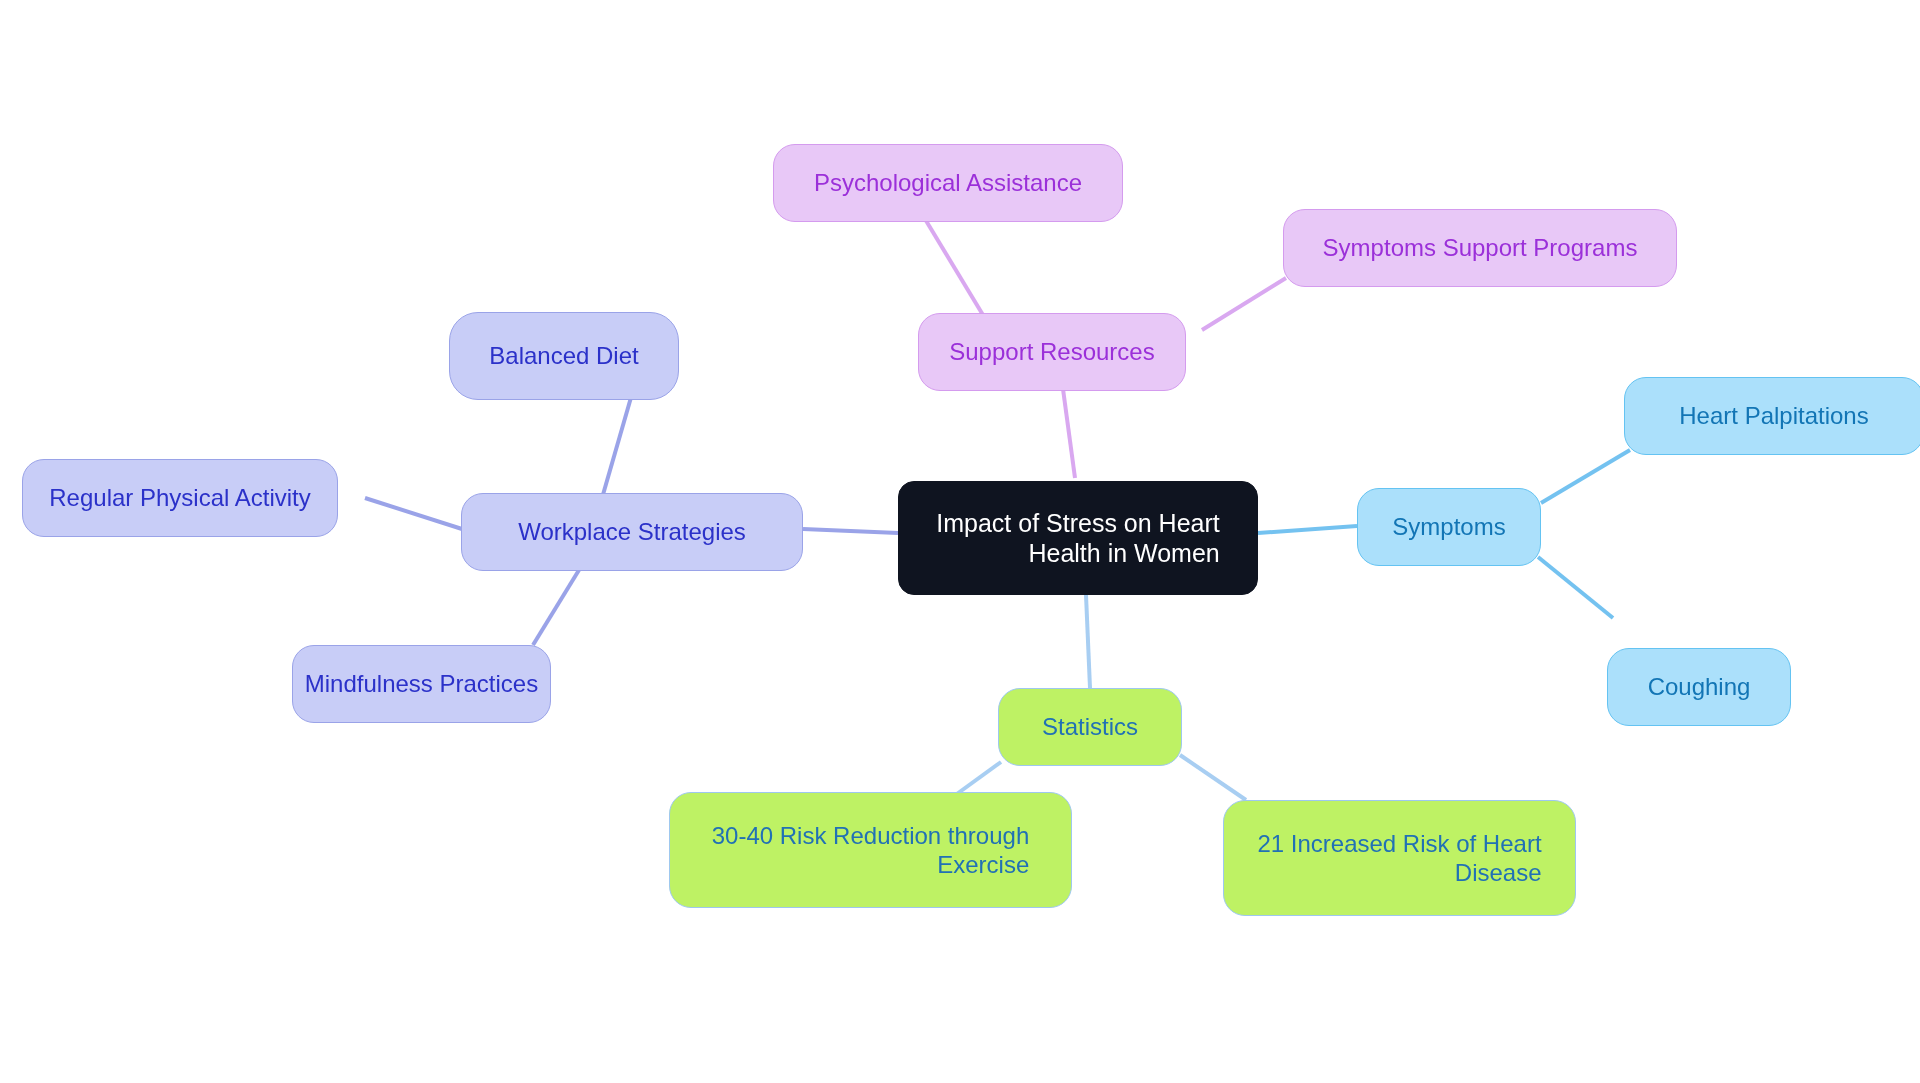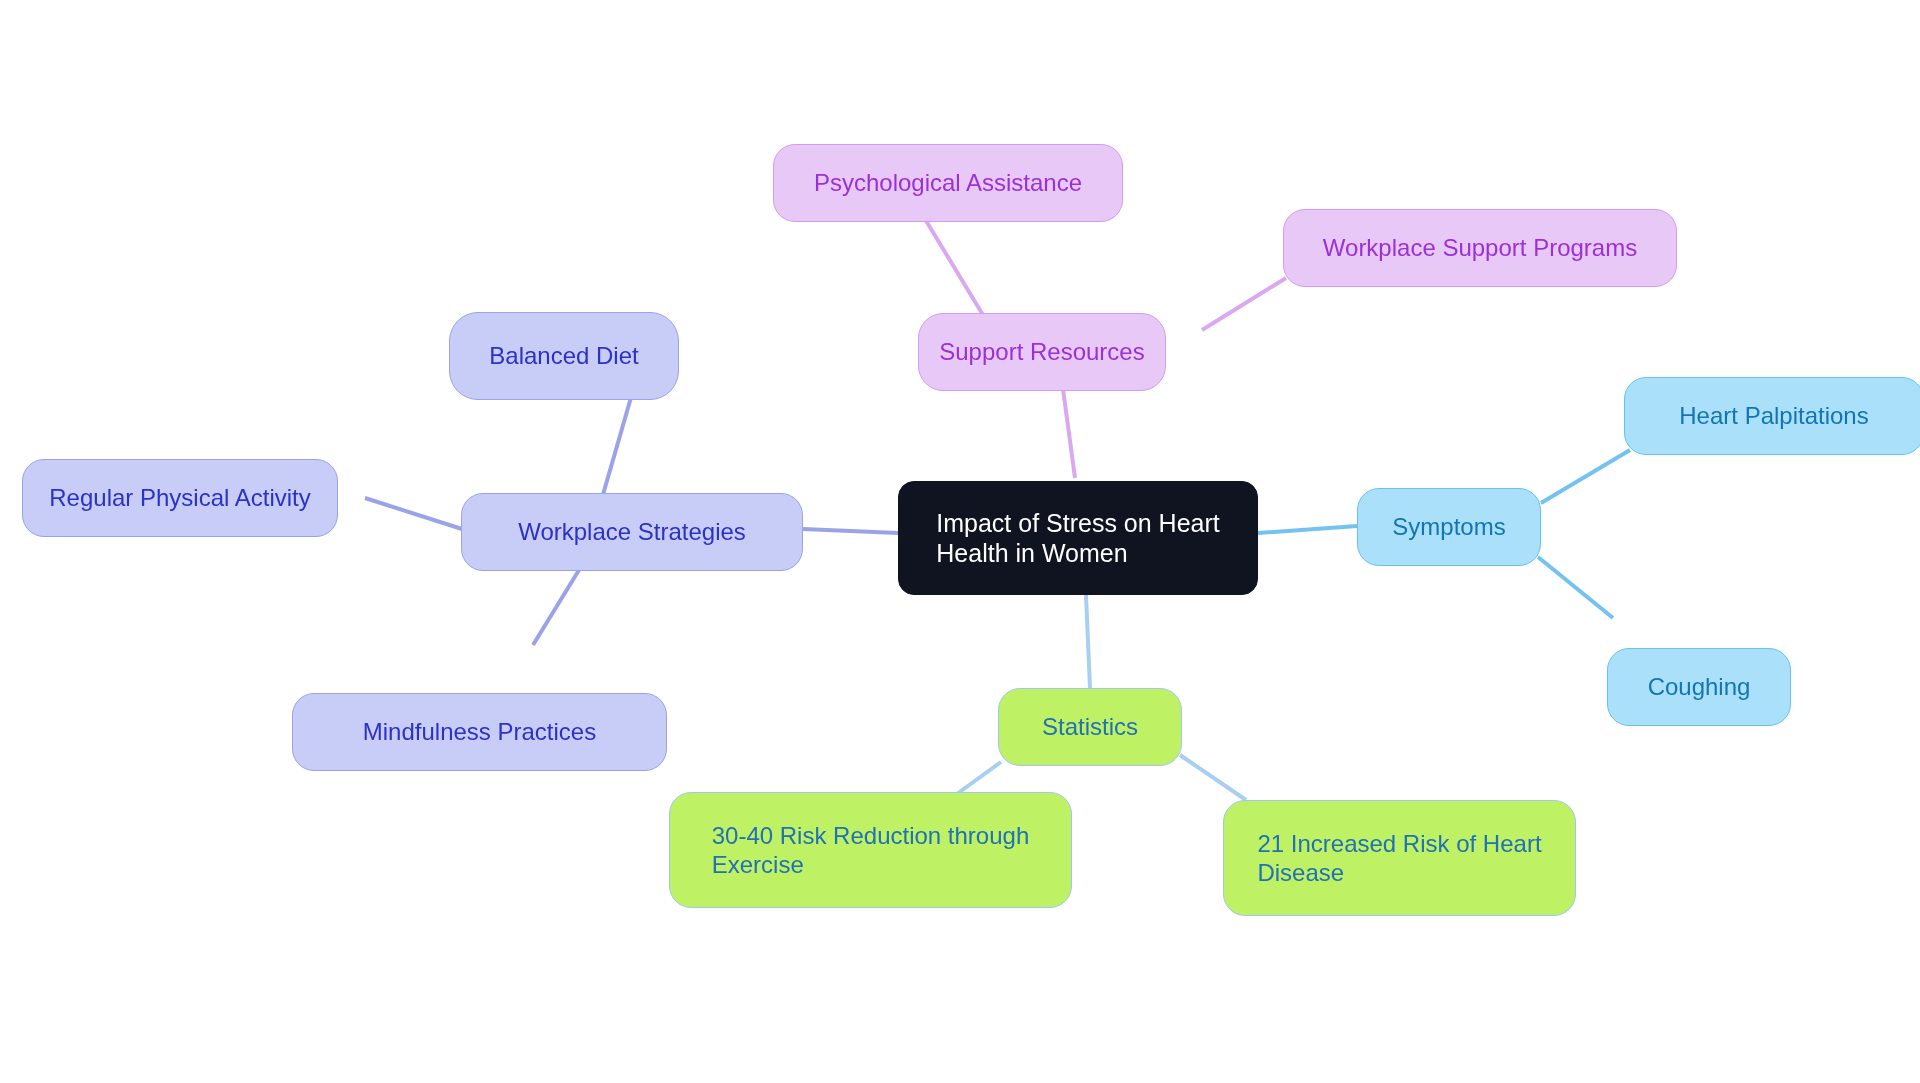--- a/index.html
+++ b/index.html
@@ -24,21 +24,21 @@
     width: 1920px;
     height: 1083px;
     pointer-events: none;
   }
   .node {
     position: absolute;
     box-sizing: border-box;
     display: flex;
     align-items: center;
     justify-content: center;
-    text-align: left;
+    text-align: right;
     border-radius: 22px;
     border-style: solid;
     border-width: 1px;
     line-height: 1.22;
     white-space: pre-line;
     padding: 2px 10px;
   }
   .node.root {
     background: #0f1420;
     border-color: #0f1420;
@@ -101,33 +101,33 @@
     <path d="M 1086 595 L 1090 688" fill="none" stroke="#a8cef2" stroke-width="4"></path>
 
     <path d="M 1001 762 L 932 812" fill="none" stroke="#a8cef2" stroke-width="4"></path>
 
     <path d="M 1180 755 L 1246 800" fill="none" stroke="#a8cef2" stroke-width="4"></path>
   </svg>
 
   <div class="node root" style="left:898px; top:481px; width:360px; height:114px;">Impact of Stress on Heart
 Health in Women</div>
 
-  <div class="node violet" style="left:918px; top:313px; width:248px; height:78px;border-radius:25px;">Support Resources</div>
+  <div class="node violet" style="left:918px; top:313px; width:268px; height:78px;">Support Resources</div>
 
   <div class="node violet" style="left:773px; top:144px; width:350px; height:78px;">Psychological Assistance</div>
 
-  <div class="node violet" style="left:1283px; top:209px; width:394px; height:78px;">Workplace Support Programs</div>
+  <div class="node violet" style="left:1283px; top:209px; width:394px; height:78px;">Symptoms Support Programs</div>
 
   <div class="node lavender" style="left:461px; top:493px; width:342px; height:78px;">Workplace Strategies</div>
 
   <div class="node lavender" style="left:449px; top:312px; width:230px; height:88px;border-radius:29px;">Balanced Diet</div>
 
   <div class="node lavender" style="left:22px; top:459px; width:316px; height:78px;">Regular Physical Activity</div>
 
-  <div class="node lavender" style="left:292px; top:645px; width:375px; height:78px;margin-top:48px;">Mindfulness Practices</div>
+  <div class="node lavender" style="left:292px; top:645px; width:259px; height:78px;">Mindfulness Practices</div>
 
   <div class="node skyblue" style="left:1357px; top:488px; width:184px; height:78px;">Symptoms</div>
 
   <div class="node skyblue" style="left:1624px; top:377px; width:300px; height:78px;">Heart Palpitations</div>
 
   <div class="node skyblue" style="left:1607px; top:648px; width:184px; height:78px;">Coughing</div>
 
   <div class="node paleblue" style="left:998px; top:688px; width:184px; height:78px;">Statistics</div>
 
   <div class="node paleblue" style="left:669px; top:792px; width:403px; height:116px;">30-40 Risk Reduction through

